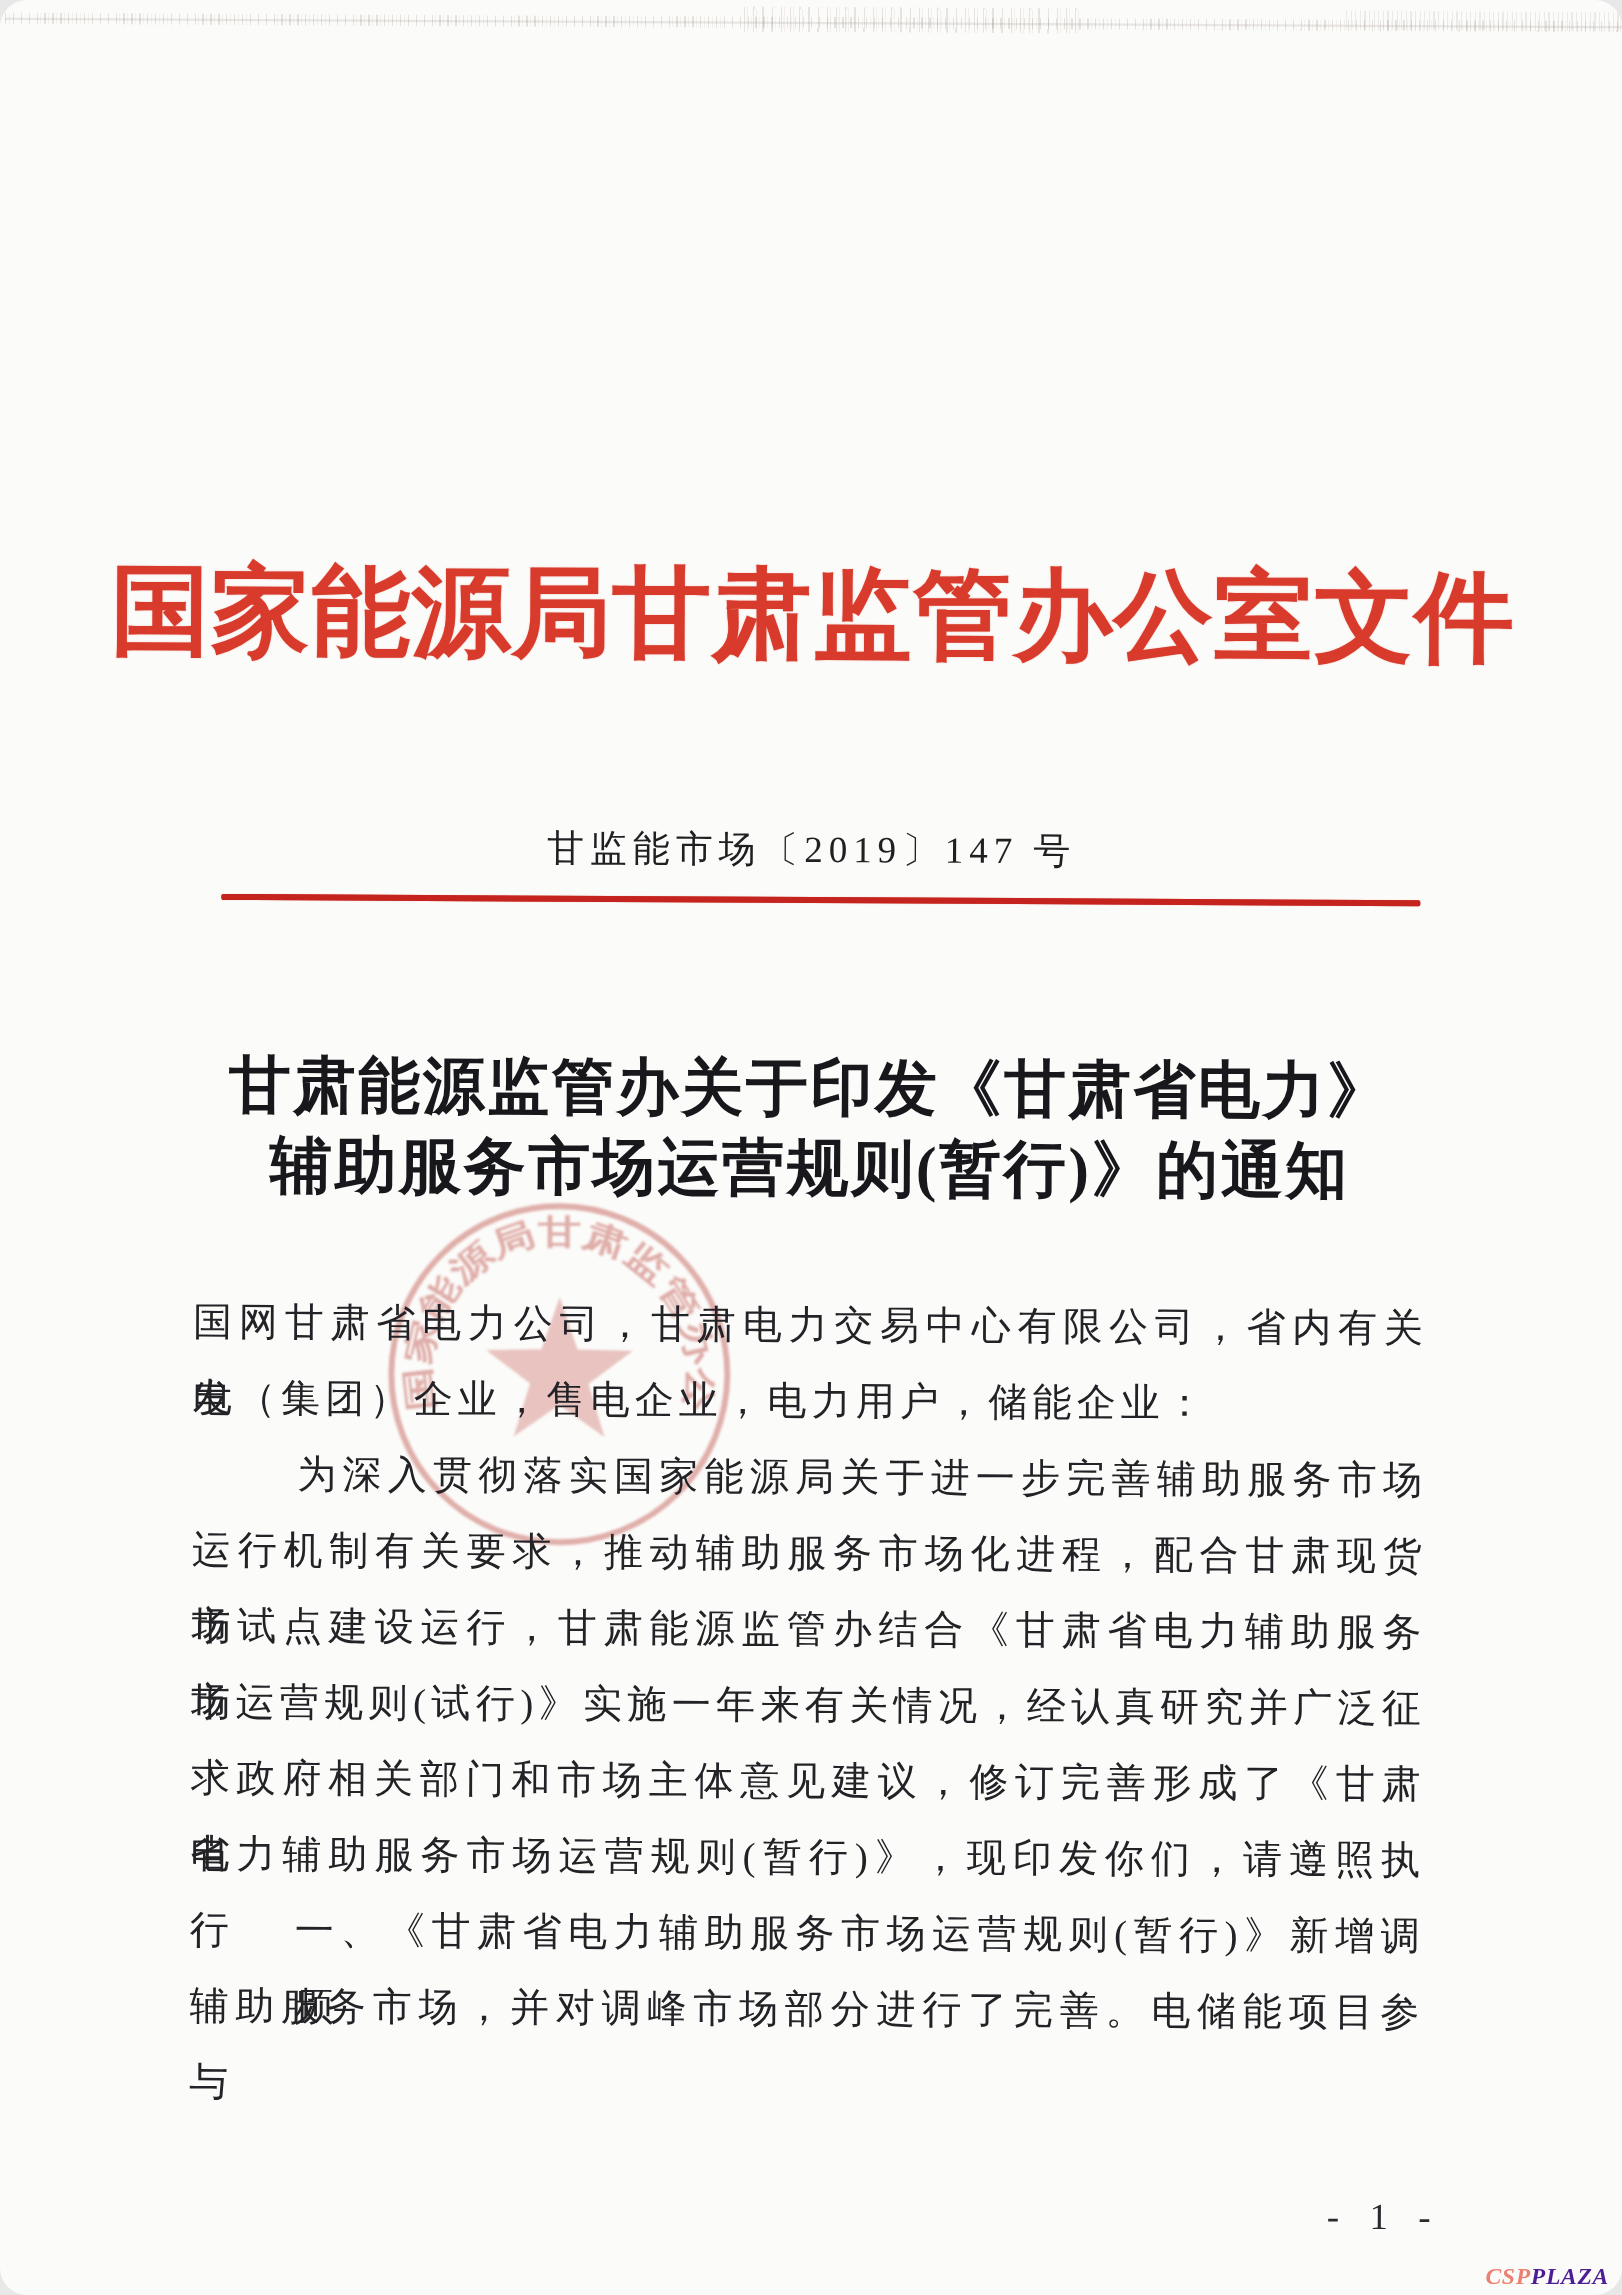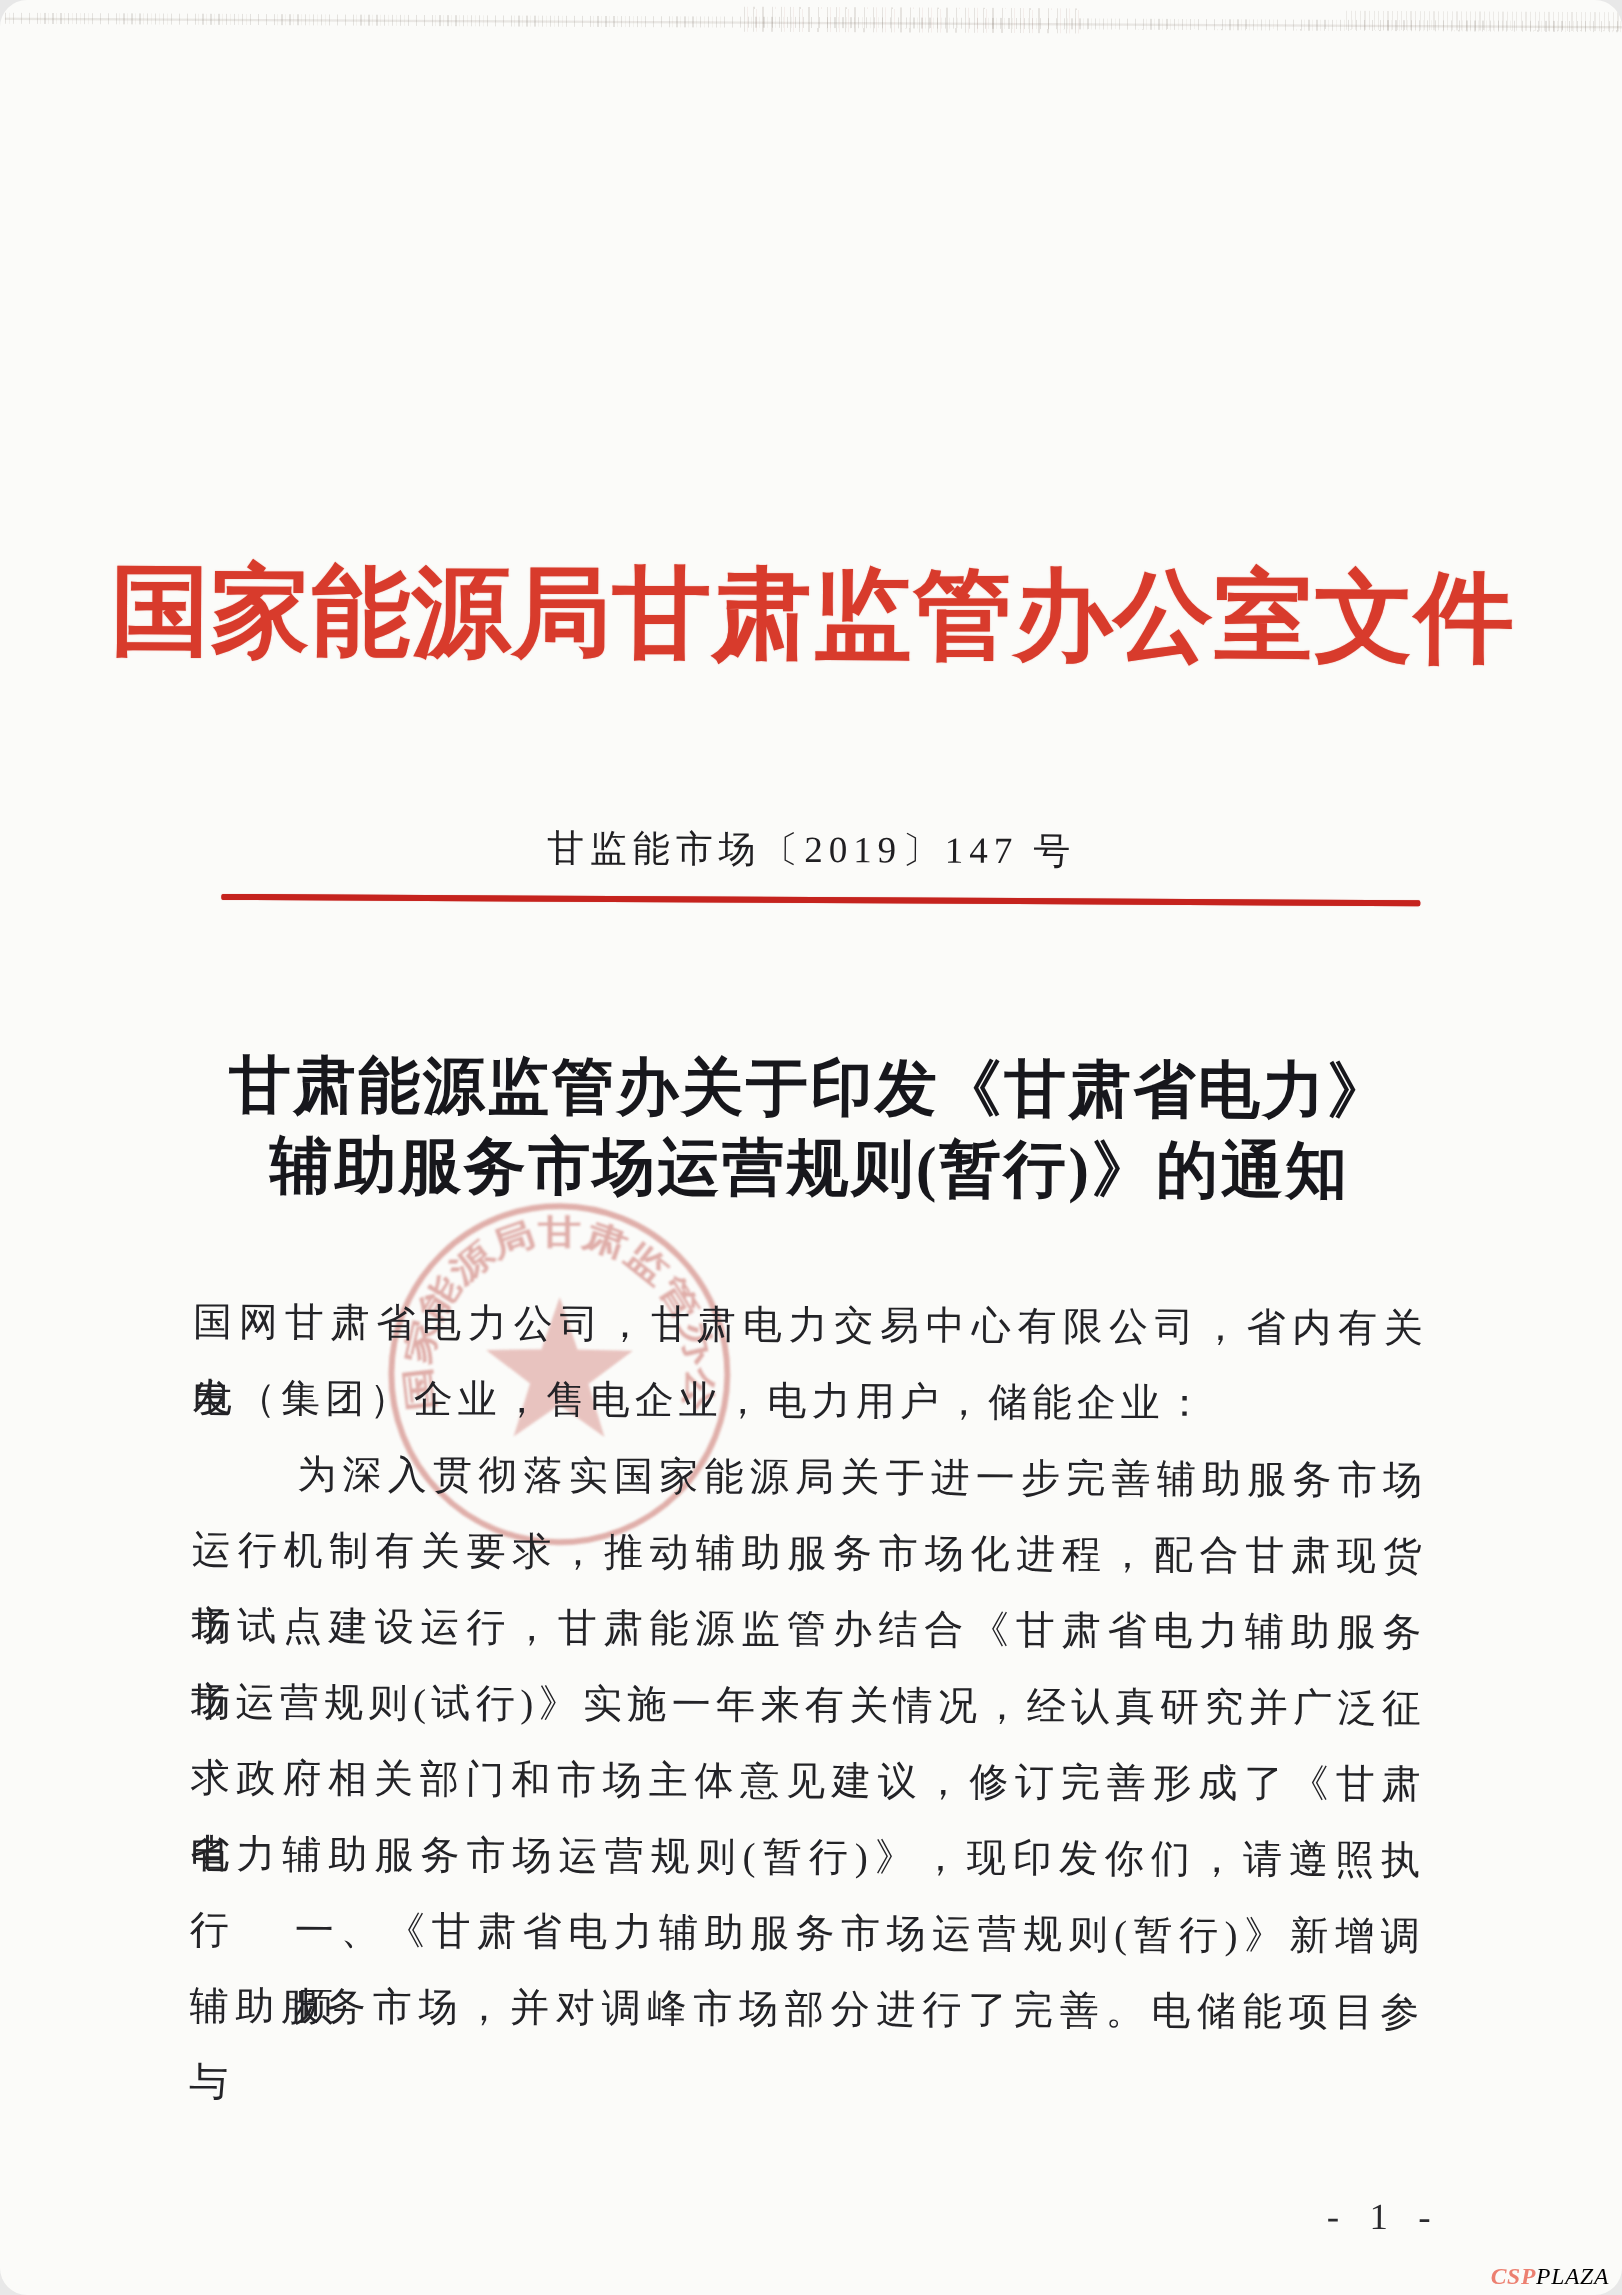--- a/index.html
+++ b/index.html
@@ -102,21 +102,21 @@
     white-space:nowrap;
   }
   .watermark{
     position:absolute;top:2263px;right:13px;
     font-size:23.6px;line-height:26px;
     font-style:italic;
     white-space:nowrap;
     letter-spacing:0.7px;
   }
   .wm-csp{font-weight:900;color:#ec8071;margin-left:13px;}
-  .wm-plaza{font-weight:400;color:#000000;}
+  .wm-plaza{font-weight:700;color:#4c1d95;}
 </style>
 </head>
 <body>
 
 <div id="page">
   <div id="tilt">
 
     <div class="noise-band"></div>
     <div class="noise-band-dark"></div>
     <div class="noise-band-dark2"></div>

